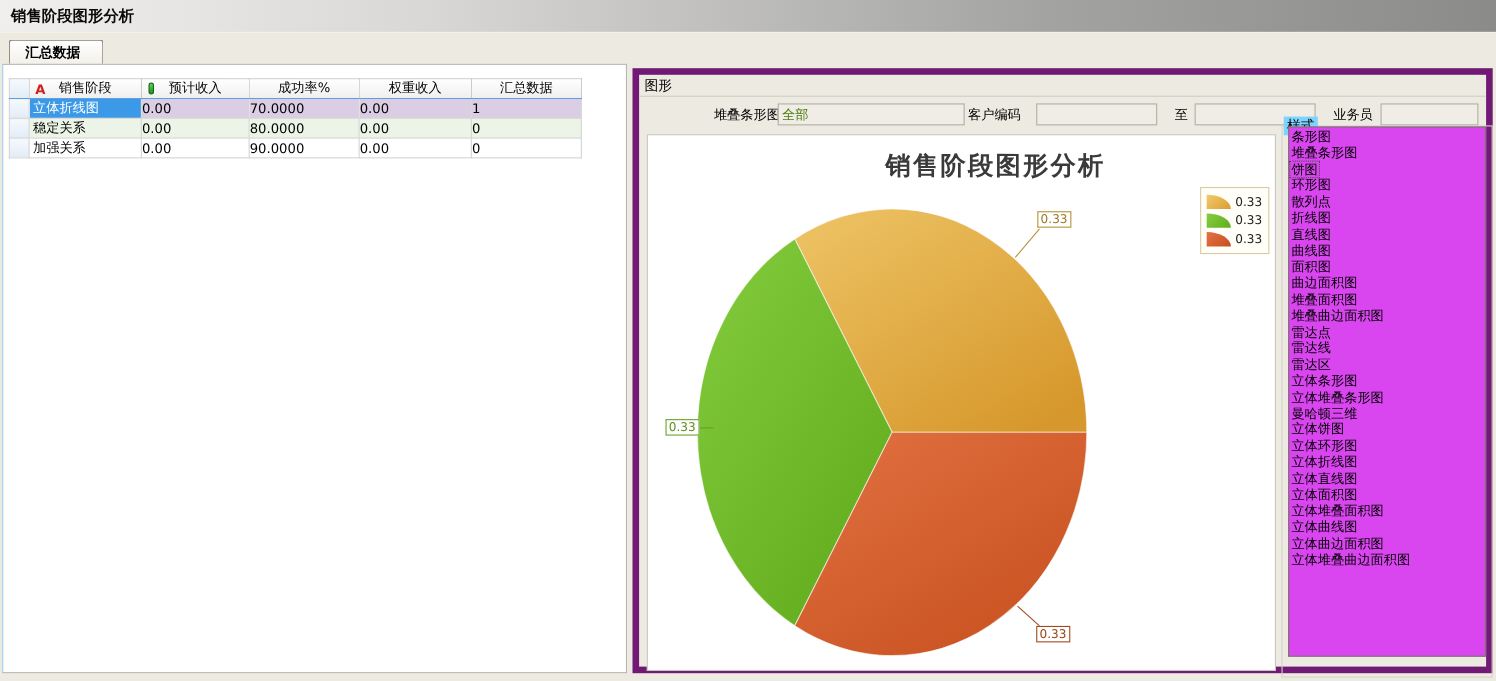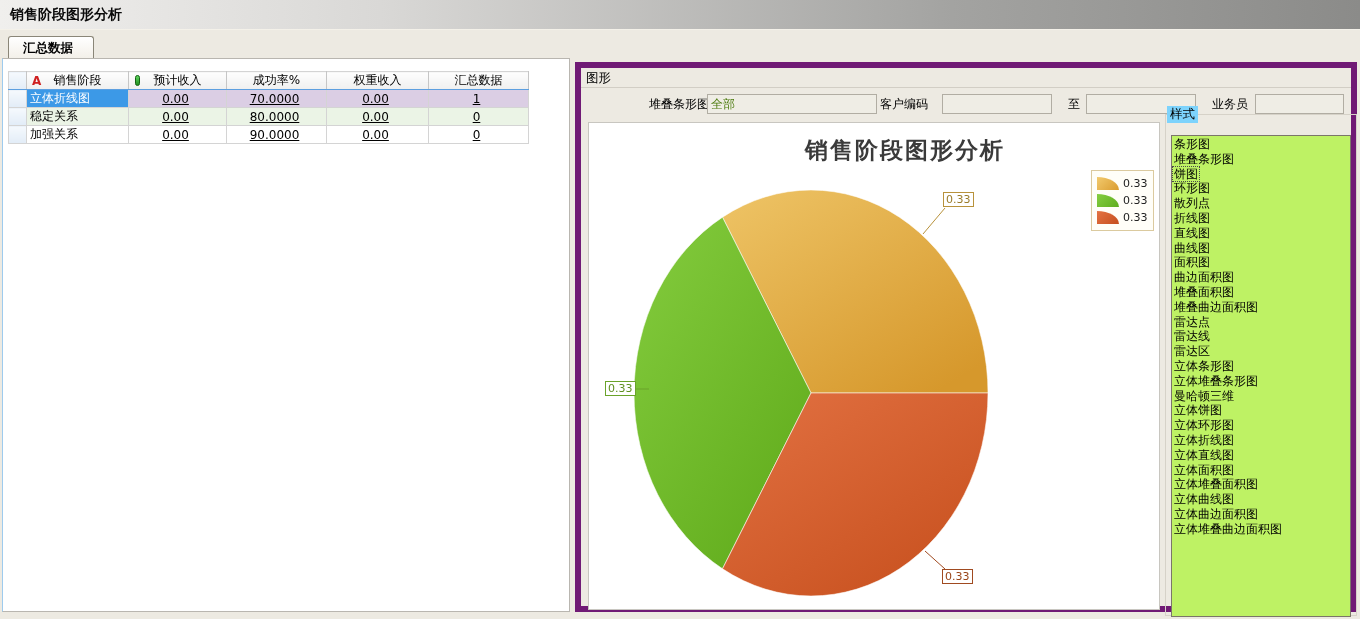--- a/index.html
+++ b/index.html
@@ -34,21 +34,21 @@
   .grid th{
     background:linear-gradient(#FEFEFE,#EFEFEF);
     border-right:1px solid #C6C6C6; border-bottom:1px solid #5D9FE0;
     position:relative; text-align:center;
   }
   .grid td.selcol, .grid th.selcol{ background:linear-gradient(to bottom,#F5F9FD,#E2ECF7); }
   .icon-a{ position:absolute; left:5px; top:2px; color:#CF2020; font-weight:bold; font-size:12px; line-height:14px;}
   .icon-pill{ position:absolute; left:6px; top:3px; width:5px; height:11px; border-radius:3px;
     background:linear-gradient(#5ED65E,#1E8C1E); border:1px solid #156315; }
   .grid td.stage{ text-align:left; padding-left:3px; }
-  .grid td.num{ text-align:center; padding-right:4px;text-decoration:underline; }
+  .grid td.num{ text-align:left; padding-right:4px; }
   tr.selrow td{ background:#DBCEE4; }
   tr.selrow td.stage{ background:#3C99E7; color:#FFFFFF; }
   tr.selrow td.selcol{ background:linear-gradient(to bottom,#F5F9FD,#E2ECF7); }
   tr.rowgreen td{ background:#EBF4E6; }
   tr.rowwhite td{ background:#FFFFFF; }
   
   .right-panel{
     position:absolute; left:575px; top:62px; width:782px; height:550px;
     background:#EDEAE2; border:6px solid #701a75;
   }
@@ -77,22 +77,22 @@
   .lrow{ display:flex; align-items:center; height:17px; }
   .swatch{ width:22px; height:13px; margin-right:4px; border-radius:0 100% 0 0; }
   .sw0{ background:linear-gradient(135deg,#F2CA6E,#DA9C2F); }
   .sw1{ background:linear-gradient(135deg,#86CE41,#5FAD1D); }
   .sw2{ background:linear-gradient(135deg,#E47343,#C54E1E); }
   .lrow span{ font-size:11px; color:#222; }
   
   .style-groupbox{ position:absolute; left:584px; top:46px; width:192px; height:502px;
     border:1px solid #D6D2C8; }
   .style-label{ position:absolute; top:-9px; left:1px; background:#7dd3fc; padding:0 3px; font-size:12.5px; }
-  ul.style-list{ position:absolute; left:5px; top:20px; width:180px; height:482px;
-    border:1px solid #7B7669; background:#bef264; list-style:none; padding:1px 0 0 1px; overflow:hidden; }
+  ul.style-list{ position:absolute; left:5px; top:0; width:180px; height:482px;
+    border:1px solid #7B7669; background:#d946ef; list-style:none; padding:1px 0 0 1px; overflow:hidden; }
   ul.style-list li{ height:14.8px; line-height:14.8px; font-size:12px; padding:0 1px; white-space:nowrap; cursor:default; }
   ul.style-list li.focused{ outline:1px dotted #4A4A4A; width:max-content; }
 </style>
 </head>
 <body>
 
 <div class="titlebar">
   <span class="wtitle">销售阶段图形分析</span>
 </div>
 

